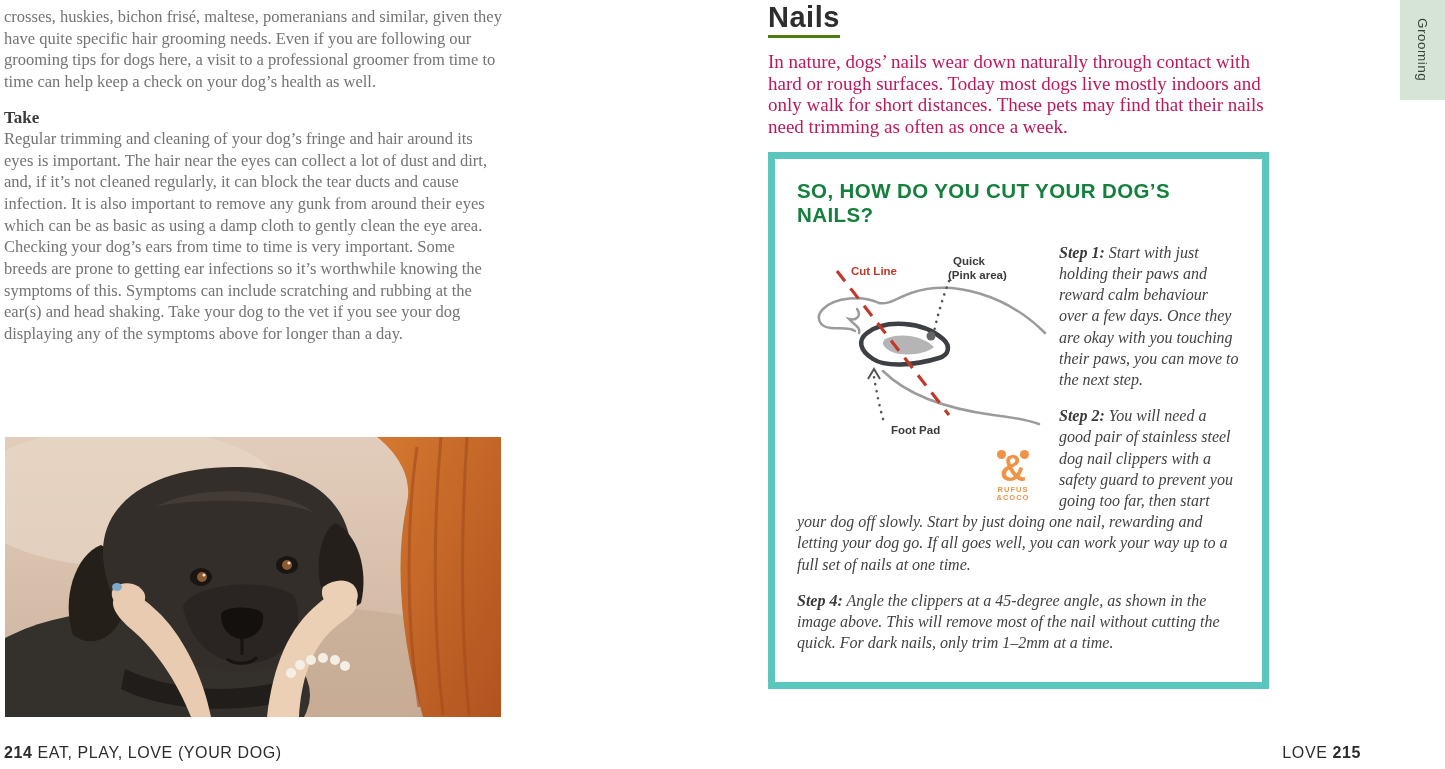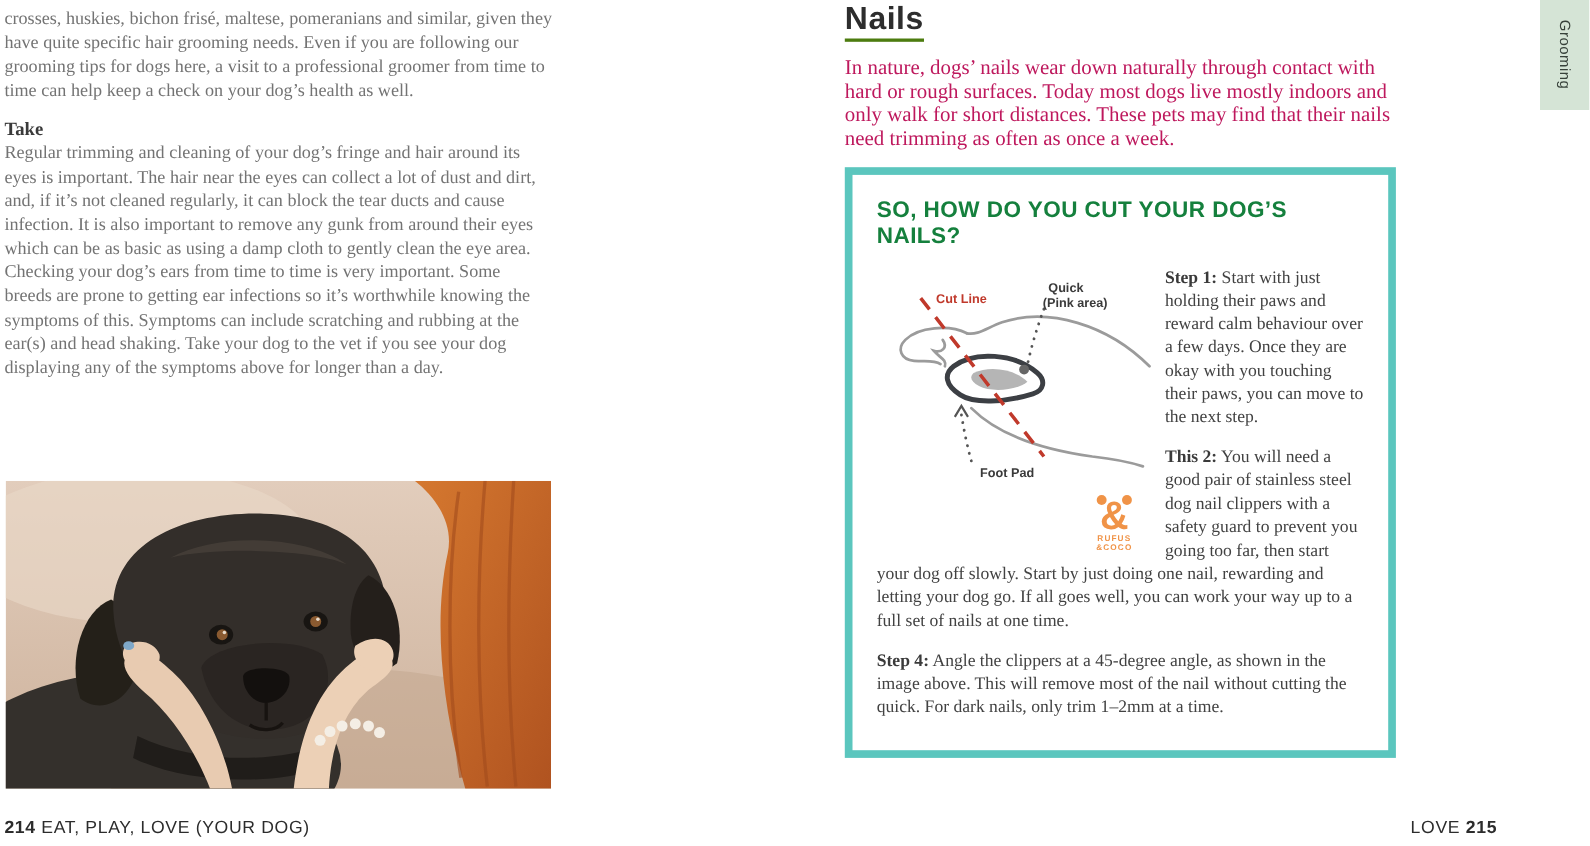--- a/index.html
+++ b/index.html
@@ -32,21 +32,21 @@
   .diagram-float{float:left;width:250px;height:268px;position:relative;margin:0 12px 2px 0;}
   .diagram-float svg{display:block;}
   .logo{position:absolute;right:6px;bottom:2px;width:56px;text-align:center;color:#f09347;
         font-family:"Liberation Sans",sans-serif;}
   .logo-amp{font-size:36px;font-weight:bold;line-height:34px;position:relative;}
   .logo-amp::before,.logo-amp::after{
     content:"";position:absolute;top:-2px;width:9px;height:9px;border-radius:50%;background:#f09347;}
   .logo-amp::before{left:12px;}
   .logo-amp::after{right:12px;}
   .logo-text{font-size:7.5px;font-weight:bold;letter-spacing:1px;line-height:8.5px;}
-  .step{margin:15px 0 9px 0;font-size:16px;line-height:21.2px;color:#424242;}
+  .step{margin:15px 0 9px 0;font-size:16px;line-height:21.2px;color:#424242;font-style:italic;}
   .step b{color:#3a3a3a;}
   .closing{margin-bottom:0;}
   
   .footer{position:absolute;top:744px;font-family:"Liberation Sans",sans-serif;
           font-size:16px;letter-spacing:0.6px;color:#2c2c2c;}
   .footer-left{left:4px;}
   .footer-right{right:84px;}
   .footer b{font-weight:bold;}
   .grooming-tab{
     position:absolute;right:0;top:0;width:45px;height:100px;background:#d5e4d6;
@@ -173,21 +173,21 @@
             <div>&amp;COCO</div>
           </div>
         </div>
       </div>
 
       <p class="step">
         <b>Step 1:</b>
         <span>Start with just holding their paws and reward calm behaviour over a few days. Once they are okay with you touching their paws, you can move to the next step.</span>
       </p>
       <p class="step">
-        <b>This 2:</b>
+        <b>Step 2:</b>
         <span>You will need a good pair of stainless steel dog nail clippers with a safety guard to prevent you going too far, then start your dog off slowly. Start by just doing one nail, rewarding and letting your dog go. If all goes well, you can work your way up to a full set of nails at one time.</span>
       </p>
       <p class="step">
         <b>Step 4:</b>
         <span>Angle the clippers at a 45-degree angle, as shown in the image above. This will remove most of the nail without cutting the quick. For dark nails, only trim 1–2mm at a time.</span>
       </p>
     </div>
   </div>
 
   <div class="footer footer-left">

